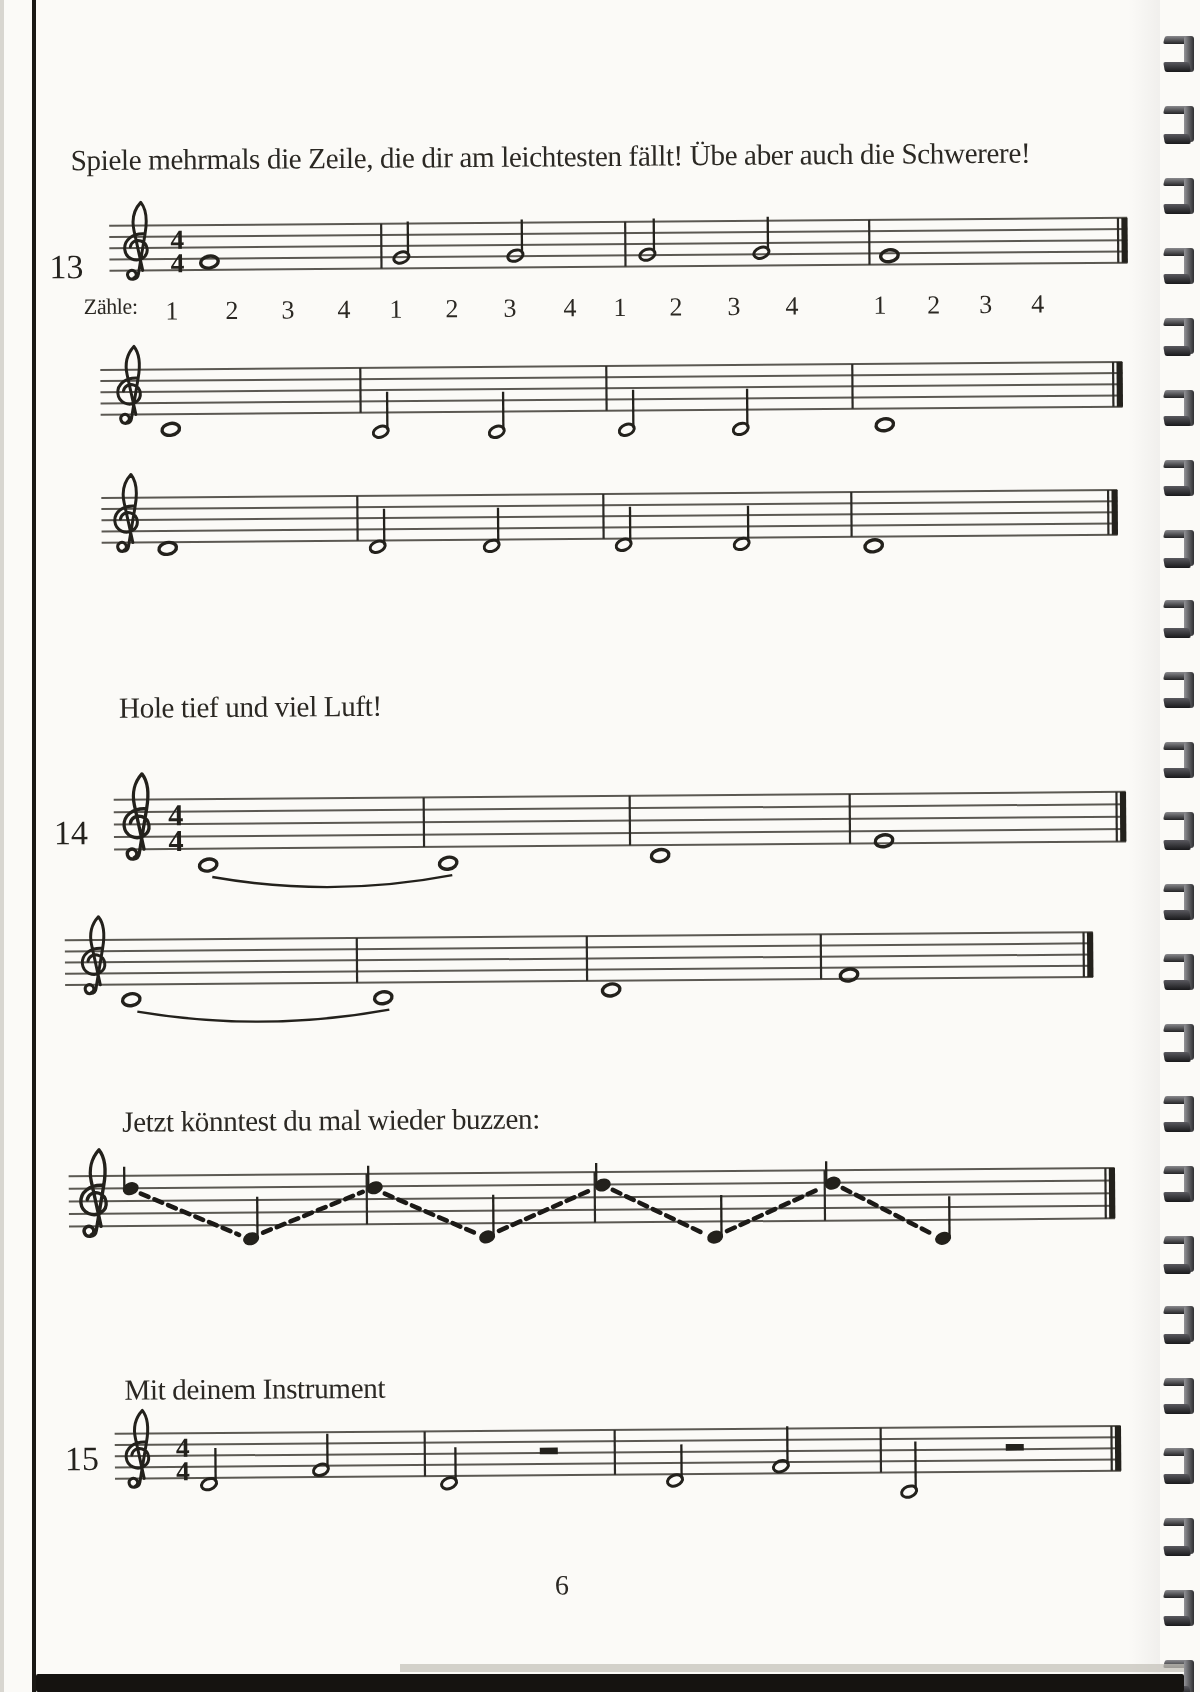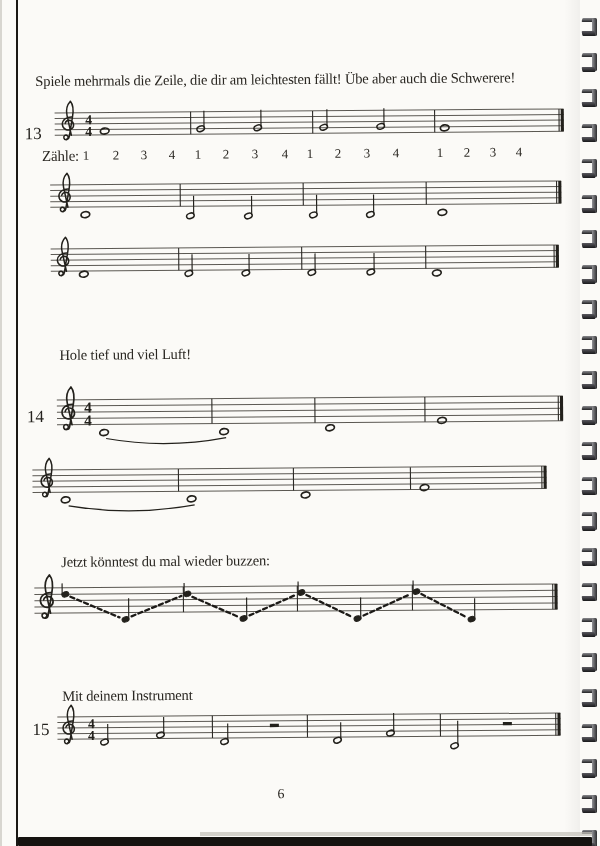--- a/index.html
+++ b/index.html
@@ -17,21 +17,21 @@
     background:linear-gradient(90deg,rgba(0,0,0,0),rgba(0,0,0,0.045));}
   .content{position:absolute;left:0;top:0;width:600px;height:846px;
     transform:rotate(-0.45deg);transform-origin:300px 420px;}
   #notation{position:absolute;left:0;top:0;}
   .txt{position:absolute;white-space:nowrap;letter-spacing:-0.2px;}
   .t-instruction{left:38px;top:71px;font-size:14.6px;}
   .t-breath{left:60px;top:345px;font-size:14.6px;}
   .t-buzz{left:60px;top:552px;font-size:14.6px;}
   .t-instrument{left:60px;top:686px;font-size:14.6px;}
   .t-pagenum{left:269px;top:786px;width:18px;text-align:center;font-size:14px;}
-  .t-count-label{left:44px;top:146px;font-size:15px;}
+  .t-count-label{left:44px;top:146px;font-size:11px;}
   .count-num{position:absolute;top:146px;width:16px;margin-left:-8px;text-align:center;
     font-size:13px;font-family:"Liberation Serif","DejaVu Serif",serif;color:#2b2823;}
   
   .coil{position:absolute;width:15px;height:18px;}
   .coil .prong-top{position:absolute;left:0;top:0;width:12px;height:4px;
     background:linear-gradient(180deg,#8a8a8e,#232325);border-radius:1px;transform:skewX(-14deg);}
   .coil .prong-bottom{position:absolute;left:0;bottom:0;width:13px;height:4.6px;
     background:linear-gradient(180deg,#5a595f,#19191b);border-radius:1px;transform:skewX(10deg);}
   .coil .bar{position:absolute;right:0;top:0;width:4.6px;height:100%;
     background:linear-gradient(90deg,#939397,#2d2d2f);border-radius:1.5px;}

